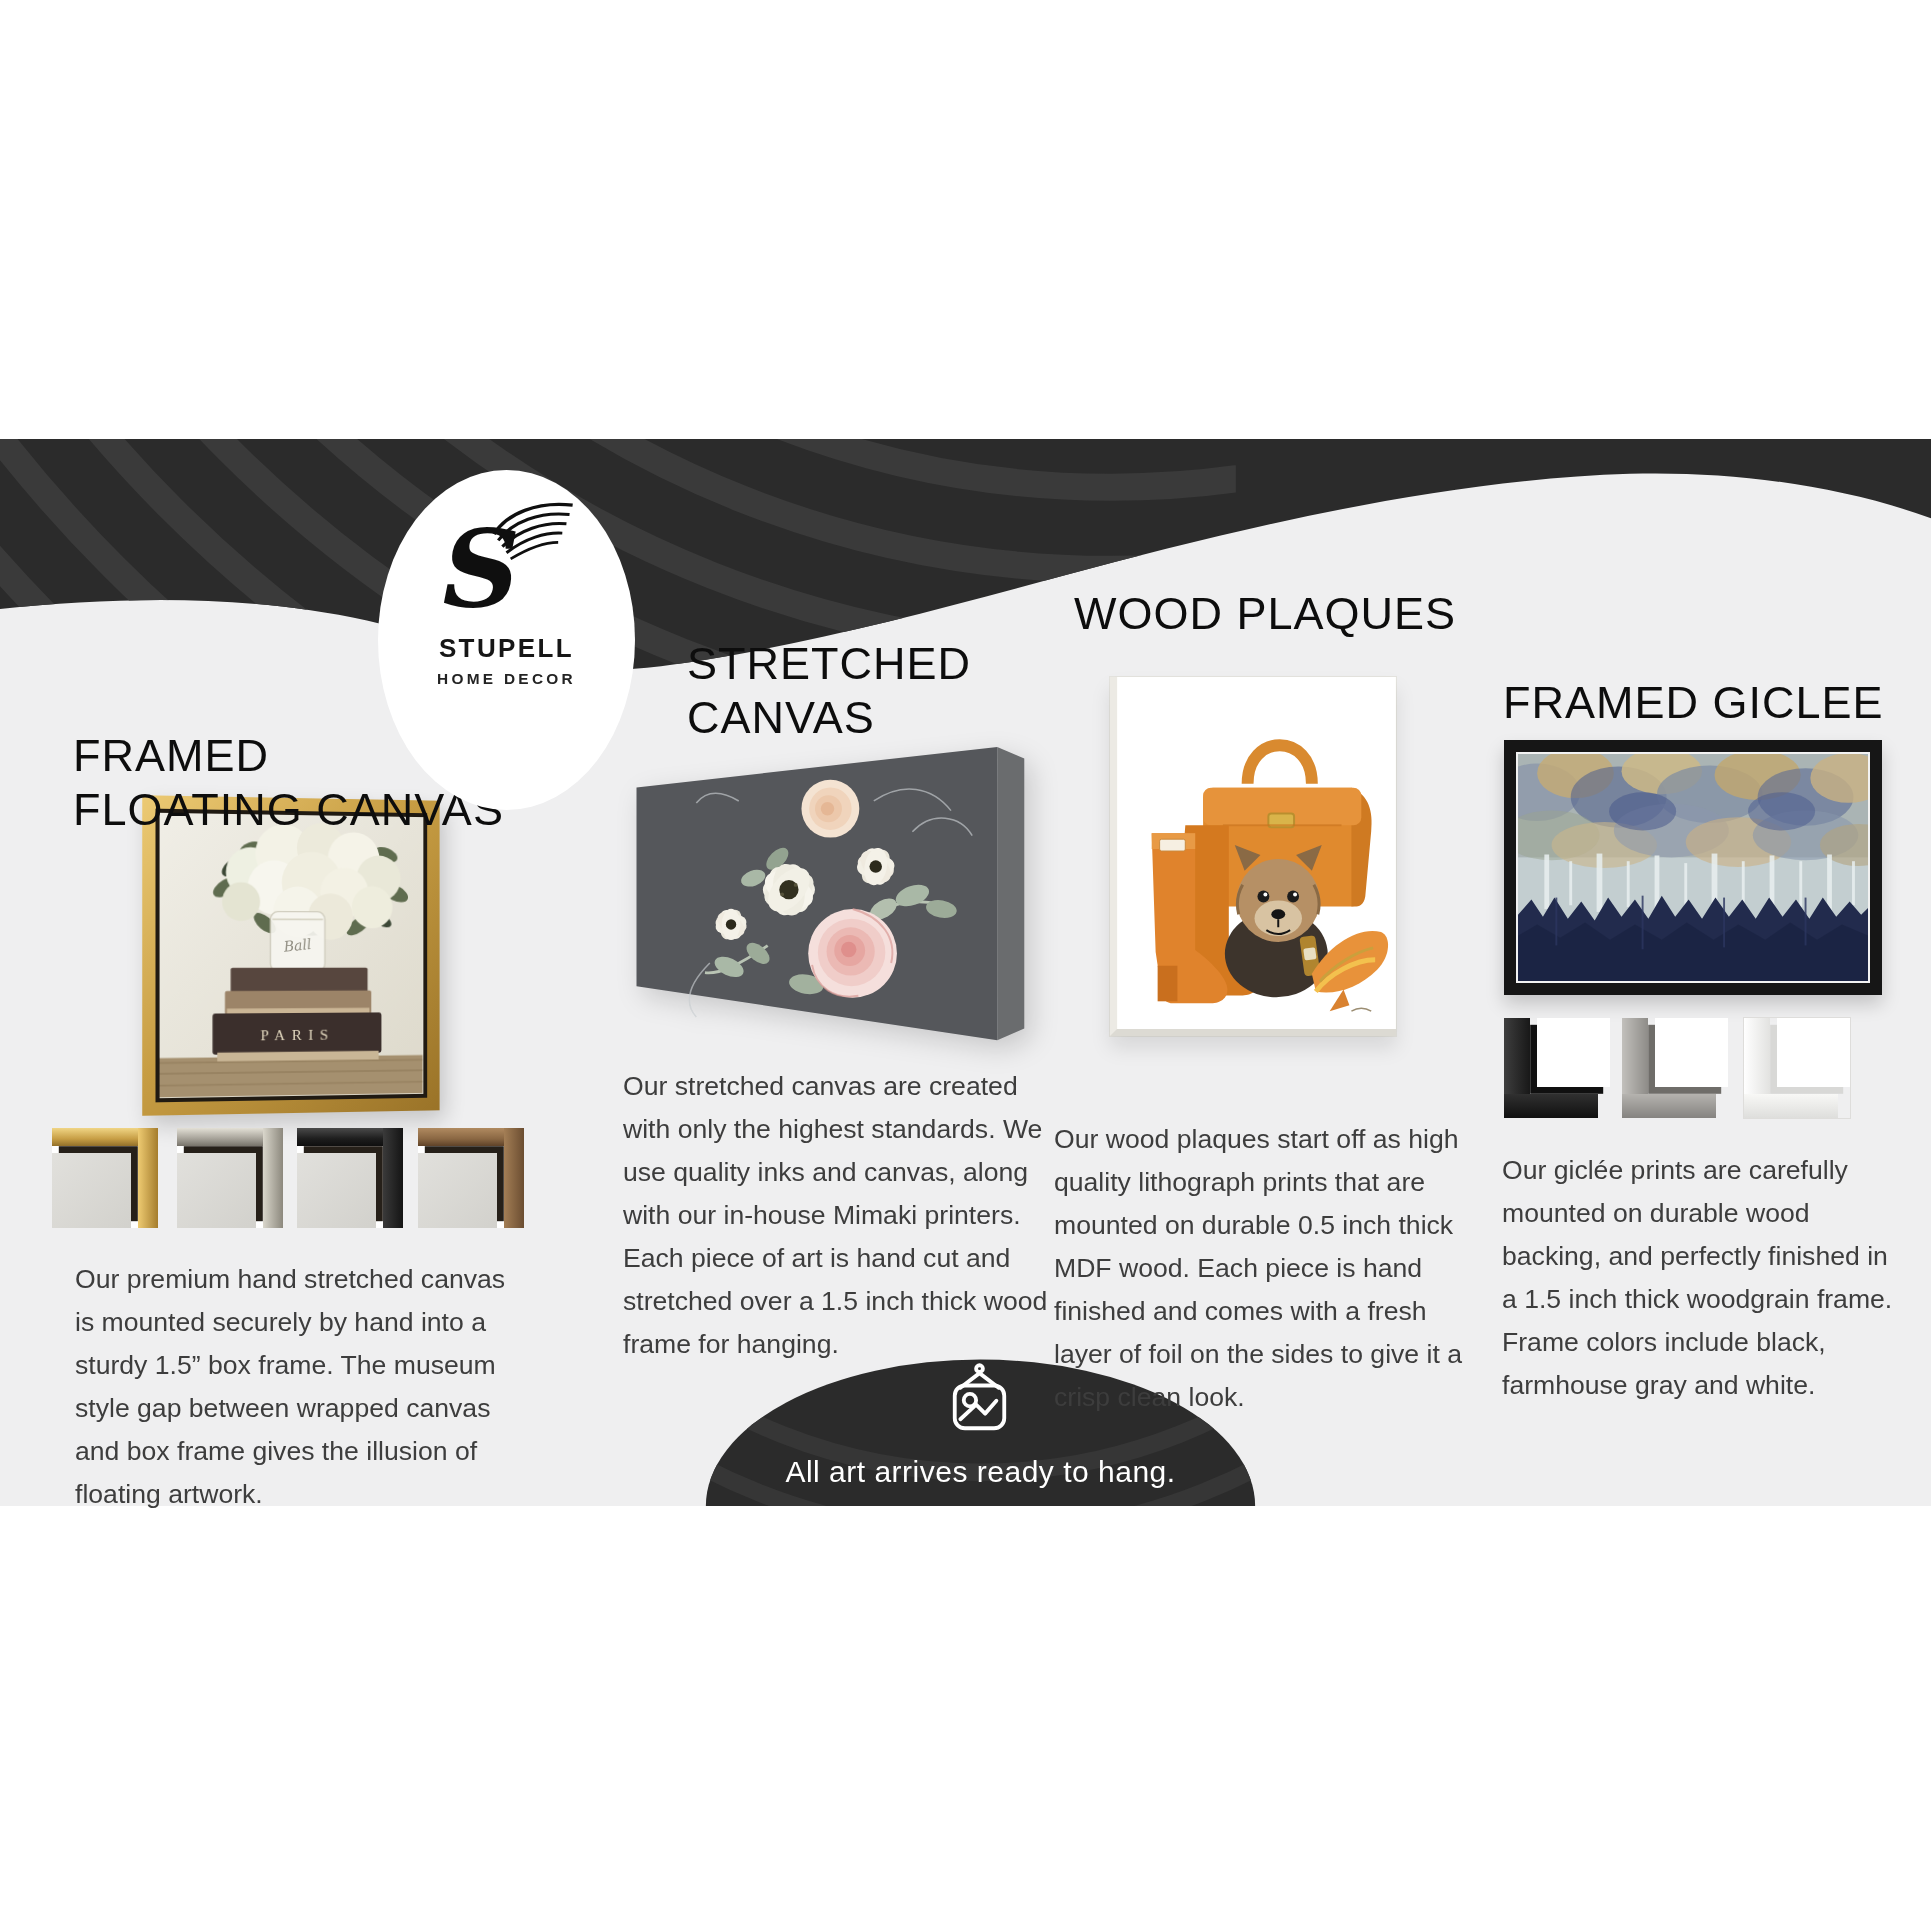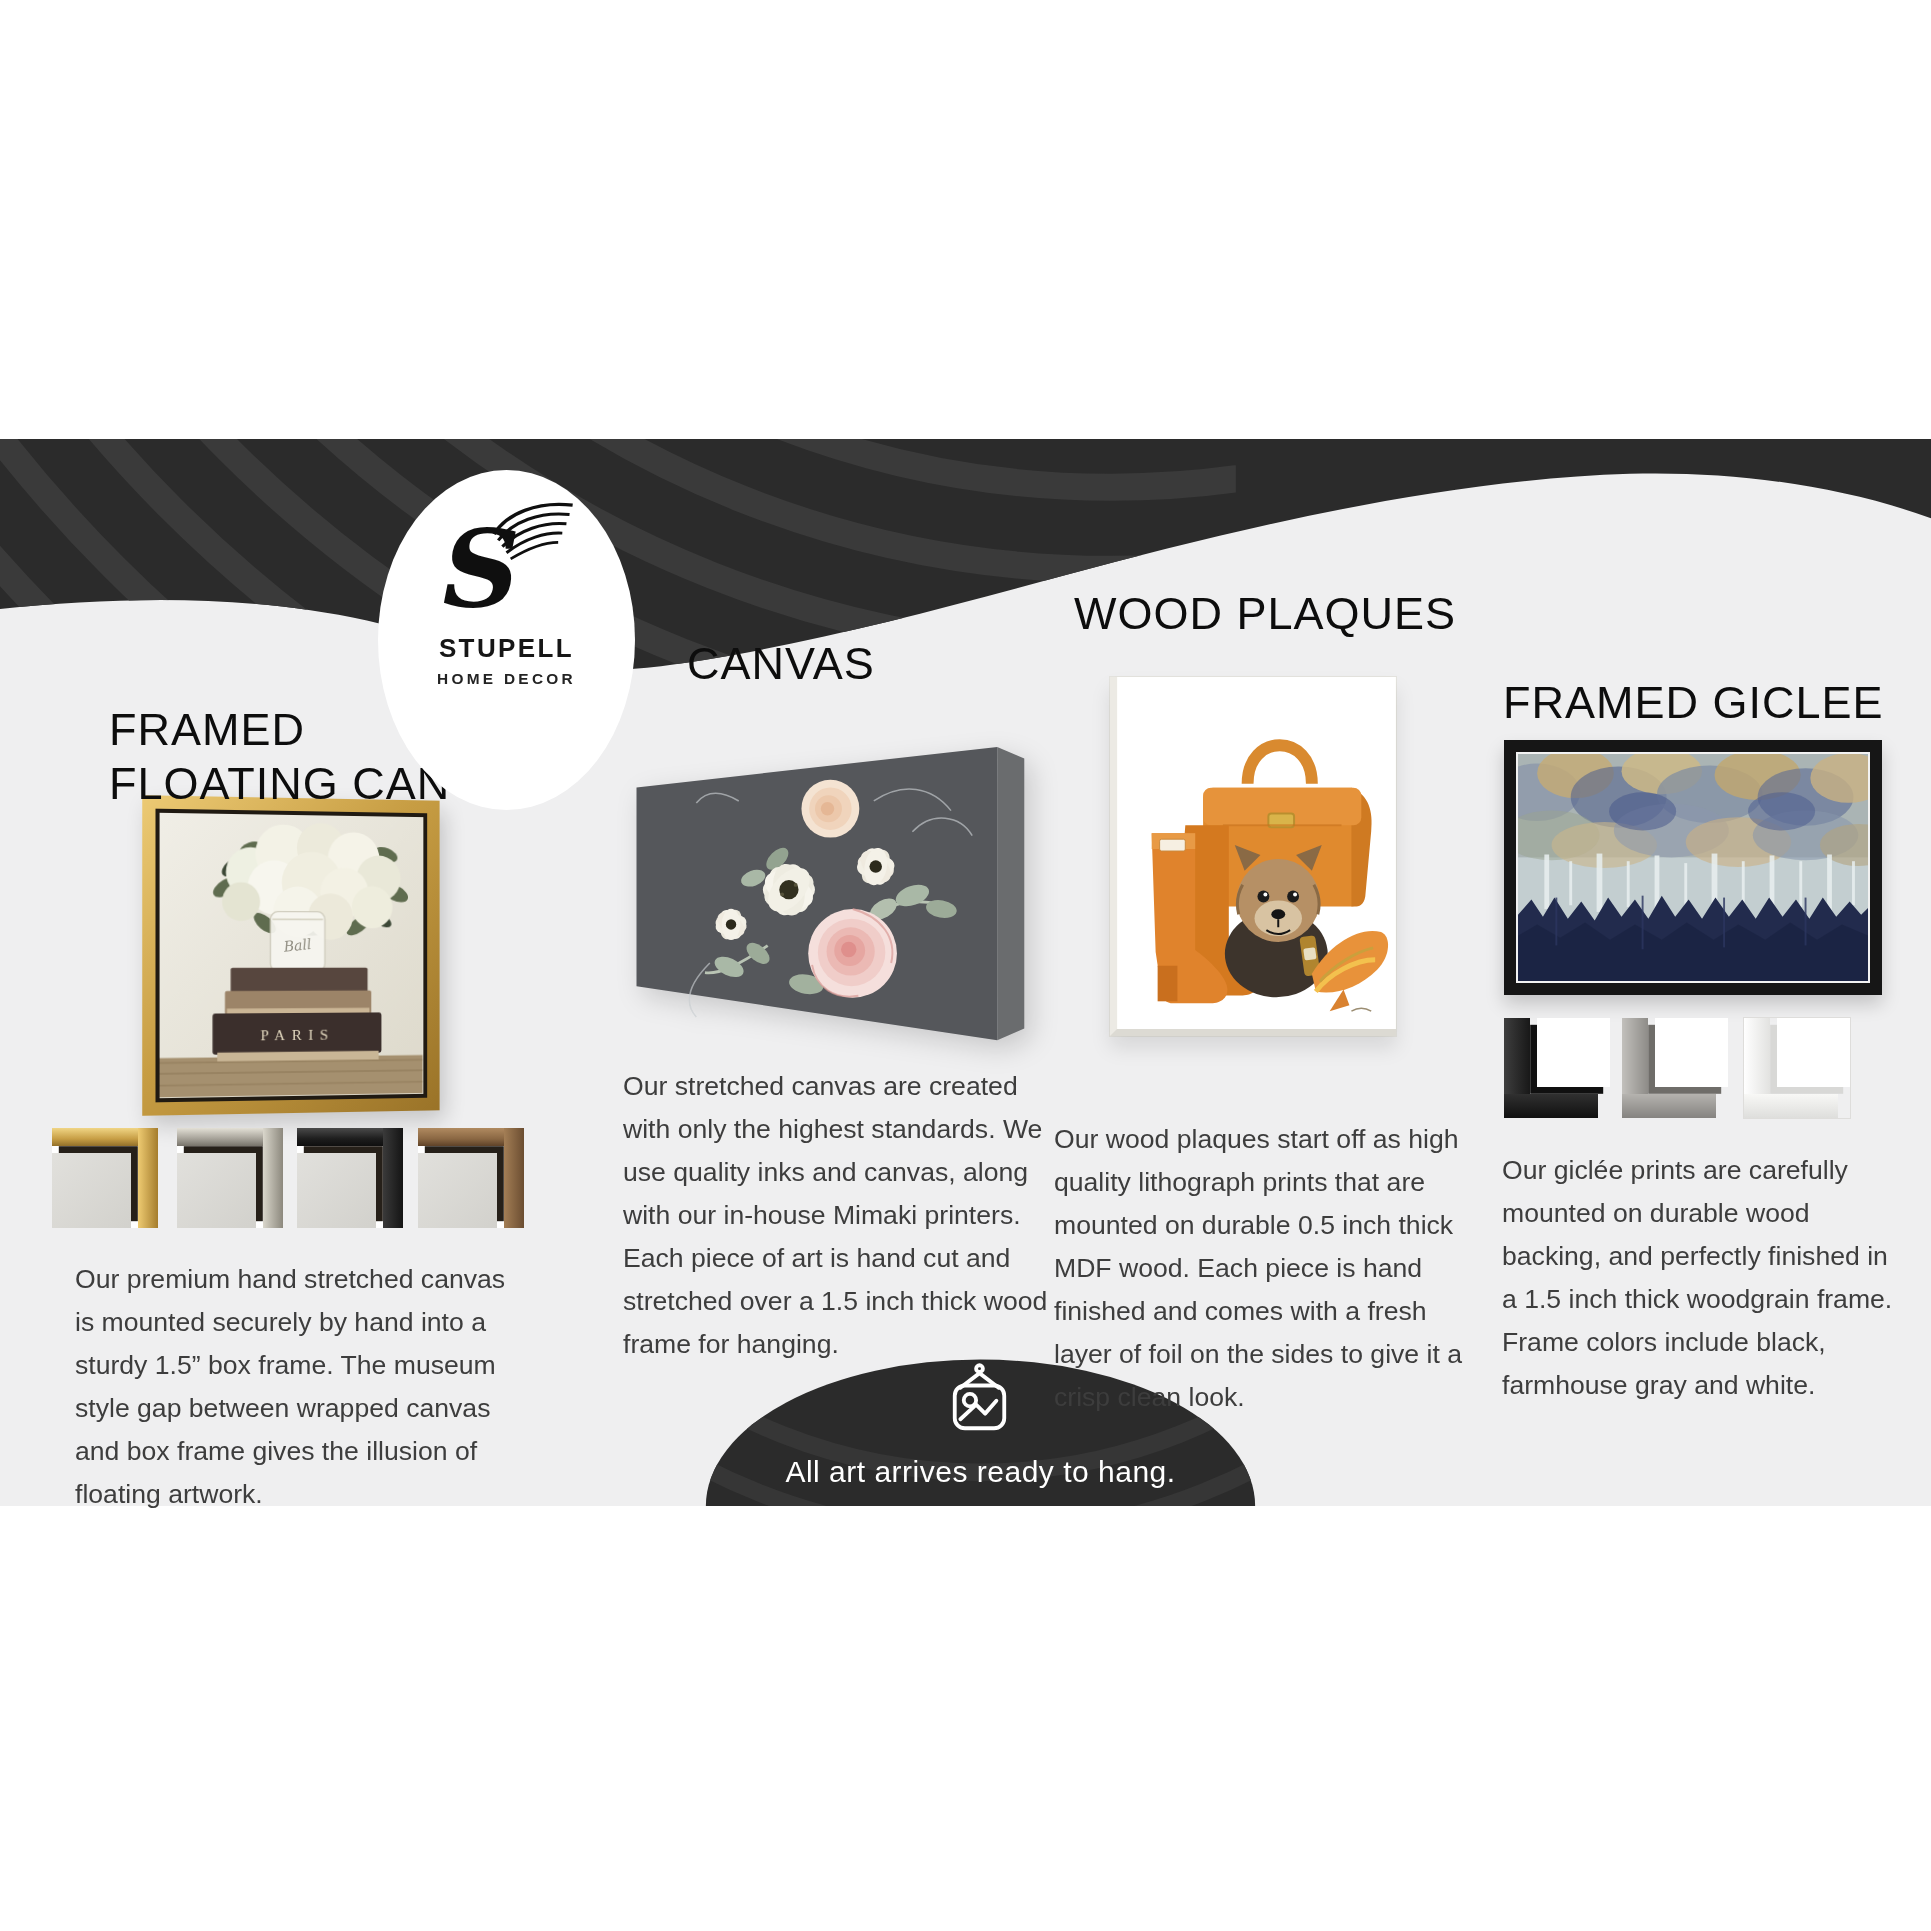--- a/index.html
+++ b/index.html
@@ -124,21 +124,21 @@
         <path stroke-width="3" d="M128,24 C106,22 82,30 66,46"></path>
         <path stroke-width="2.8" d="M124,33 C108,32 88,38 70,52"></path>
         <path stroke-width="2.5" d="M120,42 C110,42 94,46 74,58"></path>
       </g>
       <text x="8" y="104" font-family="DejaVu Serif, serif" font-size="104" font-style="italic" font-weight="bold" fill="#0f0f0f">S</text>
     </svg>
     <div class="brand-name">STUPELL</div>
     <div class="brand-tagline">HOME DECOR</div>
   </div>
 
-  <div class="sec-title" style="left:73px;top:703px;margin-left:36px;">
+  <div class="sec-title" style="left:73px;top:729px;">
     <span style="display:block;">FRAMED</span>
     <span style="display:block;">FLOATING CANVAS</span>
   </div>
 
   <div class="ff-outer">
     <div class="ff-gap">
       <svg class="ff-art" viewBox="0 0 280 290" preserveAspectRatio="none">
         <defs>
           <linearGradient id="wallG" x1="0" y1="0" x2="1" y2="1">
             <stop offset="0" stop-color="#f0eee6"></stop>
@@ -210,20 +210,21 @@
   </div>
   <div class="fsA walnut" style="left:418px;">
     <div class="cv"></div>
     <div class="bar-t"></div>
     <div class="bar-r"></div>
   </div>
 
   <div class="sec-body" style="left:75px;top:1258px;width:436px;">Our premium hand stretched canvas is mounted securely by hand into a sturdy 1.5” box frame. The museum style gap between wrapped canvas and box frame gives the illusion of floating artwork.</div>
 
   <div class="sec-title" style="left:687px;top:637px;">
+    <span style="display:block;">STRETCHED</span>
     <span style="display:block;">CANVAS</span>
   </div>
 
   <svg class="sc-art" viewBox="0 0 424 316">
 
     <polygon points="388,4 416,16 416,296 388,308" fill="#6a6c6e"></polygon>
     <polygon points="14,46 388,4 388,308 14,252" fill="#55575b"></polygon>
 
     <g fill="none" stroke="#c8cdd0" stroke-width="1.6" opacity=".65">
       <path d="M260,60 C290,40 320,45 340,70"></path>

